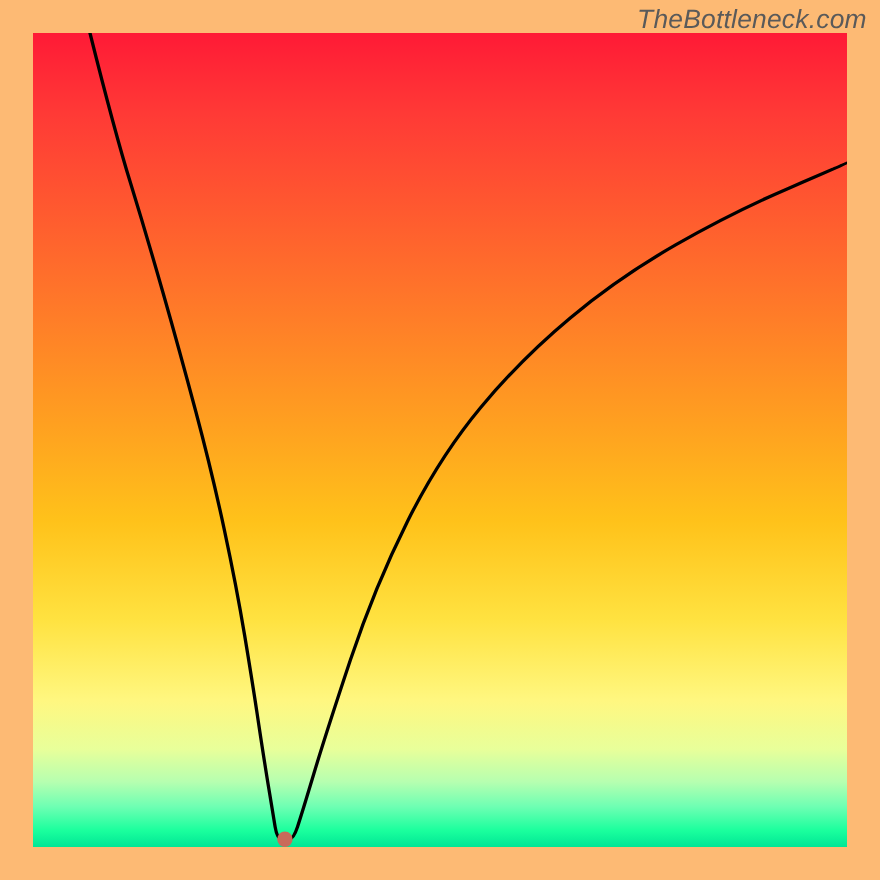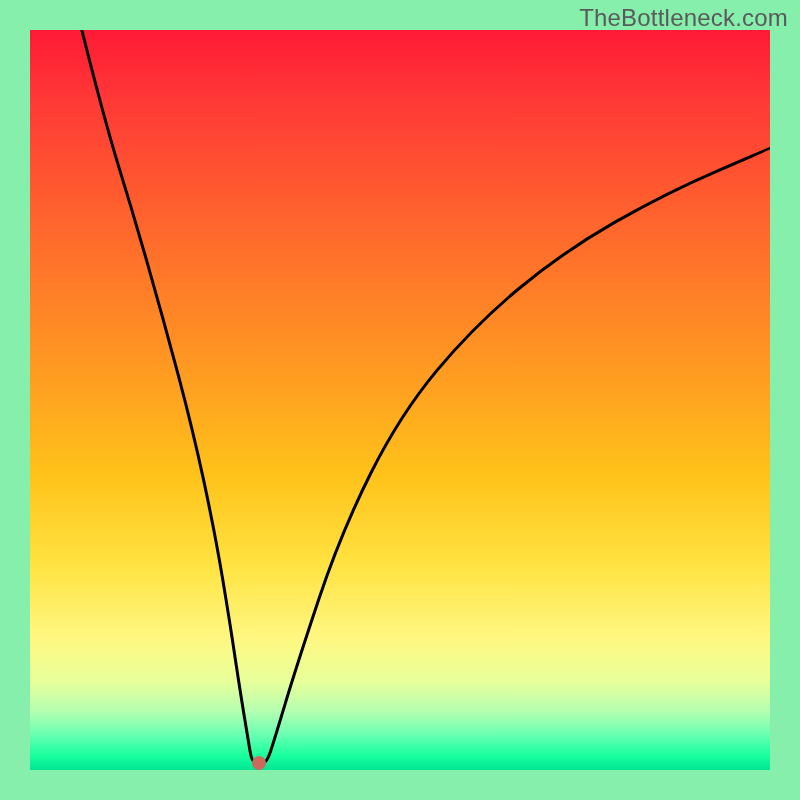--- a/index.html
+++ b/index.html
@@ -8,21 +8,22 @@
     width: 800px;
     height: 800px;
     background: #000;
     font-family: Arial, Helvetica, sans-serif;
     overflow: hidden;
   }
   .frame {
     position: relative;
     width: 800px;
     height: 800px;
-    background: #86efac;
+    background: #fdba74;
+    font-style: italic;
   }
   .watermark {
     position: absolute;
     top: 4px;
     right: 12px;
     color: #5a5a5a;
     font-size: 24px;
     font-weight: 400;
     letter-spacing: 0.2px;
     z-index: 5;

